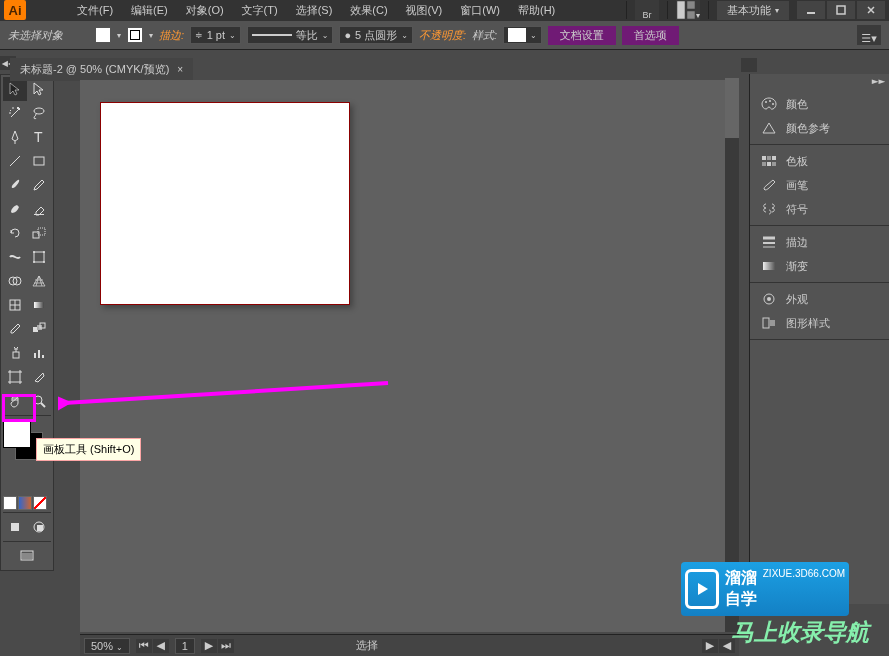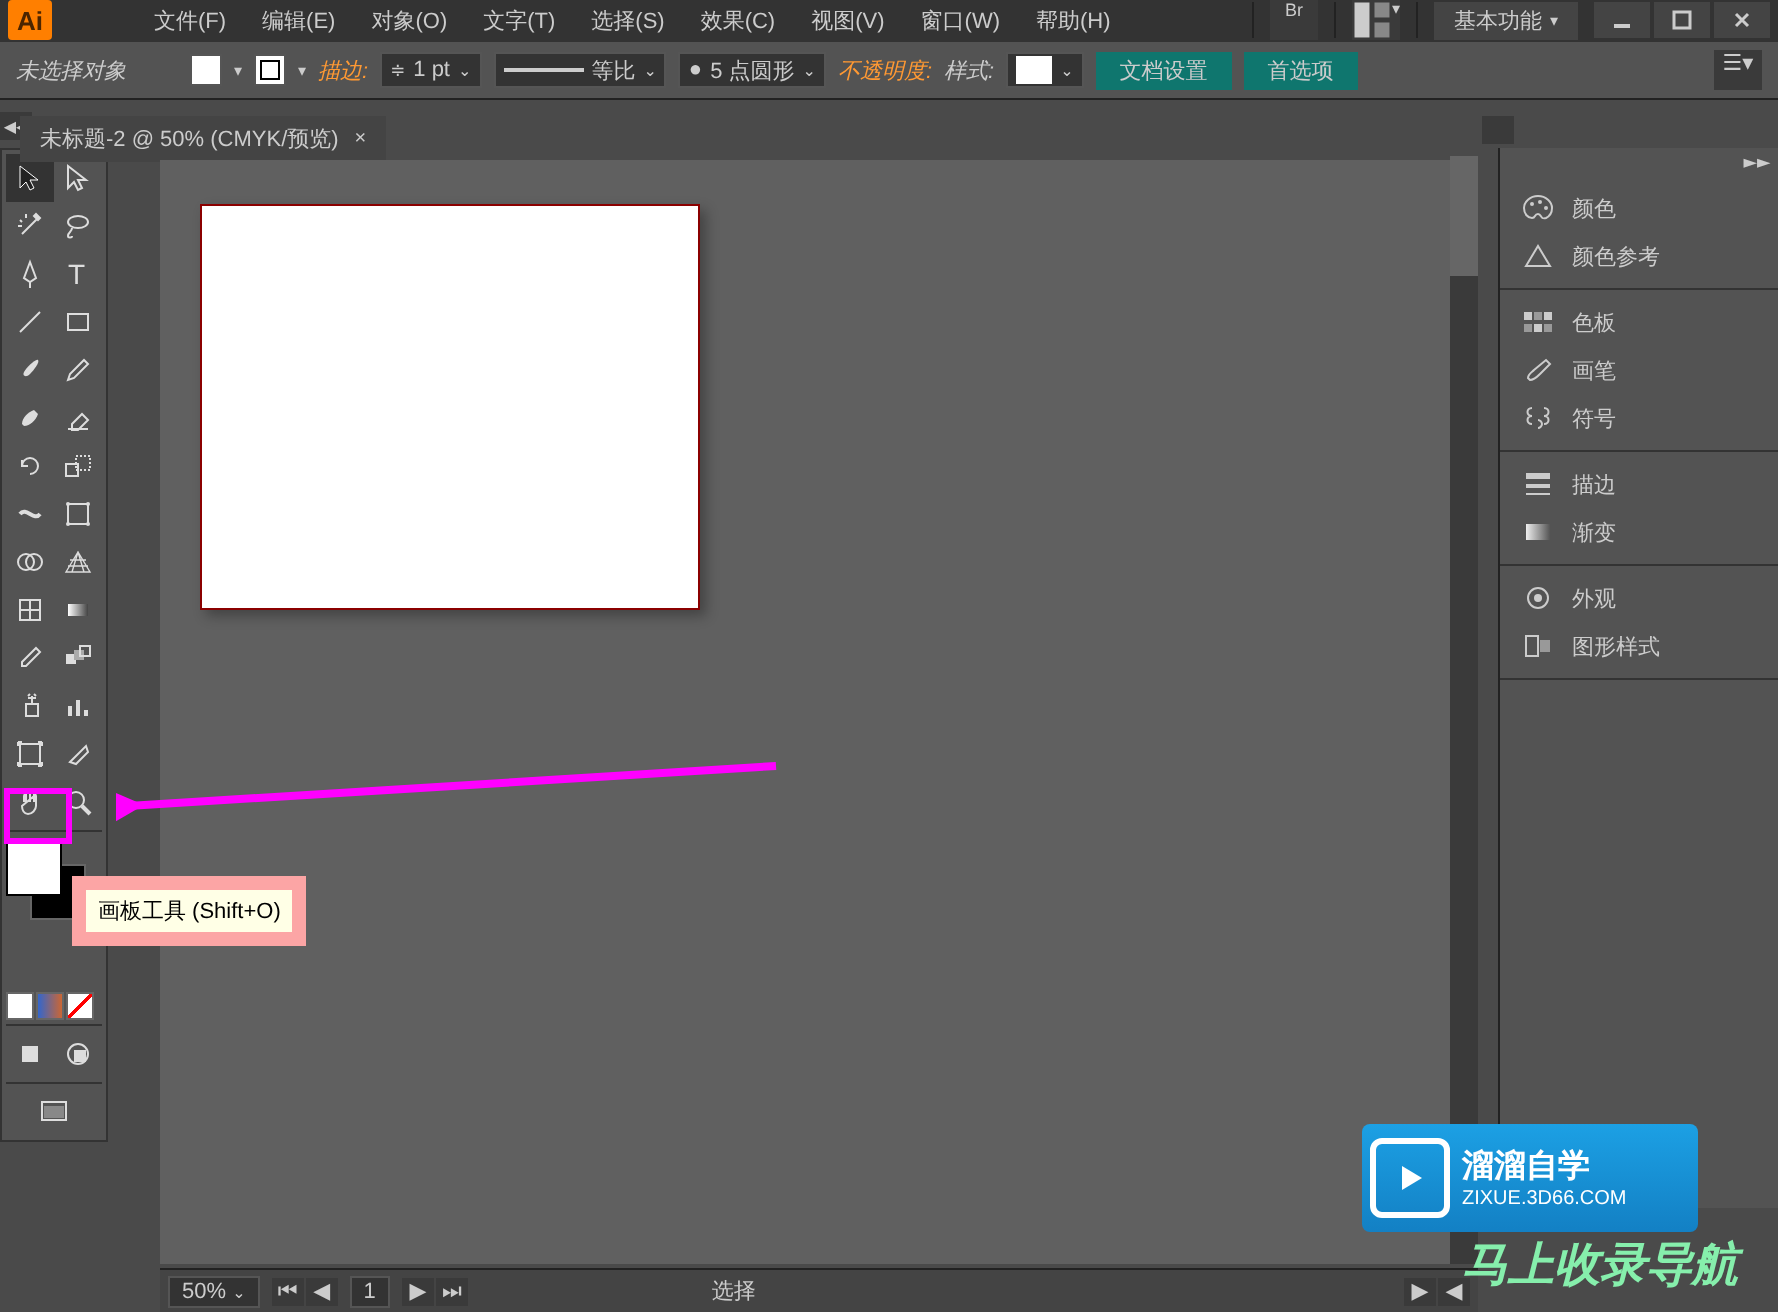--- a/index.html
+++ b/index.html
@@ -6,49 +6,49 @@
 body { background: #4a4a4a; width: 889px; height: 656px; overflow: hidden; position: relative; color: #ccc; font-size: 11px; }
 .titlebar { background: #333; height: 20px; display: flex; align-items: center; padding: 0 4px; }
 .logo { width: 22px; height: 20px; background: #ff7f00; color: #4b2500; font-weight: bold; display: flex; align-items: center; justify-content: center; font-size: 13px; border-radius: 2px; margin-right: 8px; }
 .menu-items { display: flex; gap: 2px; margin-left: 35px; }
 .menu-item { padding: 3px 8px; cursor: default; }
 .title-right { margin-left: auto; display: flex; align-items: center; gap: 6px; }
 .win-controls { display: flex; gap: 0; }
 .win-btn { width: 28px; height: 18px; background: #444; display: flex; align-items: center; justify-content: center; margin-left: 2px; }
 .win-btn svg { width: 10px; height: 10px; }
 .workspace-btn { background: #444; padding: 2px 10px; display: flex; align-items: center; gap: 4px; }
-.icon-btn { width: 24px; height: 20px; display: flex; align-items: flex-start; justify-content: center; background: #3a3a3a; }
+.icon-btn { width: 24px; height: 20px; display: flex; align-items: flex-end; justify-content: center; background: #3a3a3a; }
 .separator { width: 1px; height: 18px; background: #222; margin: 0 2px; }
 
 .optionbar { background: #535353; height: 30px; display: flex; align-items: center; padding: 0 8px; gap: 6px; border-top: 1px solid #333; border-bottom: 1px solid #222; }
 .opt-label { color: #ccc; font-size: 11px; font-style: italic; }
 .opt-label.orange { color: #ff9933; }
 .swatch { width: 16px; height: 16px; background: #fff; border: 1px solid #555; }
 .swatch.none { background: linear-gradient(135deg, #fff 45%, #f00 45%, #f00 55%, #fff 55%); }
 .opt-select { background: #333; color: #ccc; border: 1px solid #555; padding: 1px 4px; font-size: 11px; height: 18px; display: flex; align-items: center; gap: 4px; }
 .opt-wide { min-width: 60px; }
-.opt-btn { background: #0f766e; padding: 2px 12px; cursor: default; }
+.opt-btn { background: #701a75; padding: 2px 12px; cursor: default; }
 
 .toolpanel-toggle { position: absolute; left: 0; top: 56px; width: 16px; height: 14px; background: #3a3a3a; display: flex; align-items: center; justify-content: center; }
 
 .toolpanel { position: absolute; left: 0; top: 74px; width: 54px; background: #535353; border: 1px solid #333; padding: 2px; }
 .tool-row { display: flex; }
 .tool { width: 25px; height: 24px; display: flex; align-items: center; justify-content: center; cursor: default; position: relative; }
 .tool.sel { background: #333; }
 .tool svg { width: 16px; height: 16px; }
 .tool-sep { height: 1px; background: #333; margin: 2px 0; }
 .color-swatches { margin-top: 4px; padding: 4px; }
 .sw-behind { position: absolute; width: 28px; height: 28px; background: #000; border: 1px solid #666; top: 12px; left: 12px; }
 .sw-front { position: absolute; width: 28px; height: 28px; background: #fff; border: 1px solid #000; top: 0; left: 0; }
 .mini-swatches { display: flex; gap: 1px; margin-top: 28px; }
 .mini-sw { width: 14px; height: 14px; border: 1px solid #666; }
 
 .artboard-highlight { position: absolute; left: 2px; top: 394px; width: 34px; height: 28px; border: 3px solid #ff00ff; z-index: 5; }
 
-.tooltip { position: absolute; left: 36px; top: 438px; background: #ffffe6; border: 7px solid #fca5a5; padding: 3px 6px; color: #000; font-size: 11px; z-index: 10; }
+.tooltip { position: absolute; left: 36px; top: 438px; background: #ffffe6; border: 1px solid #fca5a5; padding: 3px 6px; color: #000; font-size: 11px; z-index: 10; }
 
 .arrow { position: absolute; left: 58px; top: 375px; z-index: 6; }
 .dochead { position: absolute; left: 10px; top: 58px; }
 .doc-tab { background: #444; padding: 4px 10px; display: inline-flex; align-items: center; gap: 8px; color: #ccc; }
 .doc-tab .x { font-size: 10px; }
 .canvas-wrap { position: absolute; left: 80px; top: 80px; right: 154px; bottom: 24px; background: #606060; }
 .artboard { position: absolute; left: 20px; top: 22px; width: 250px; height: 203px; background: #fff; border: 1px solid #8b0000; box-shadow: 3px 3px 6px rgba(0,0,0,.3); }
 .scrollbar-v { position: absolute; right: 150px; top: 78px; width: 14px; bottom: 24px; background: #3a3a3a; }
 .thumb-v { position: absolute; top: 0; width: 100%; height: 60px; background: #666; }
 .statusbar { position: absolute; left: 80px; bottom: 0; right: 150px; height: 22px; background: #444; border-top: 1px solid #222; display: flex; align-items: center; padding: 0 4px; gap: 6px; color: #ccc; }
@@ -60,21 +60,21 @@
 .rightpanel { position: absolute; right: 0; top: 74px; width: 140px; bottom: 52px; background: #535353; border-left: 1px solid #222; }
 .panel-group { border-bottom: 1px solid #333; padding: 4px 0; }
 .panel-item { display: flex; align-items: flex-end; gap: 8px; padding: 4px 10px; cursor: default; }
 .panel-icon { width: 18px; height: 16px; display: flex; align-items: center; justify-content: center; }
 .panel-icon svg { width: 16px; height: 14px; }
 .panel-top { display: flex; justify-content: flex-end; padding: 2px 6px; }
 .collapse-icn { font-size: 9px; transform: scaleX(1.5); }
 
 .watermark { position: absolute; right: 40px; bottom: 40px; width: 168px; height: 54px; background: linear-gradient(180deg,#1ca0e4,#1380c4); border-radius: 4px; display: flex; align-items: center; padding: 4px; gap: 6px; }
 .wm-play { width: 40px; height: 40px; border: 3px solid #fff; border-radius: 6px; display: flex; align-items: center; justify-content: center; }
-.wm-txt { color: #fff; display: flex; flex-direction: column; }
+.wm-txt { color: #fff; display: flex; flex-direction: row; }
 .wm-t1 { font-size: 16px; font-weight: bold; }
 .wm-t2 { font-size: 10px; }
 .subwm { position: absolute; right: 20px; bottom: 8px; color: #86efac; font-size: 23px; font-weight: bold; font-style: italic; }
 
 .chev { font-size: 8px; }
 </style>
 </head>
 <body>
 
 <div class="titlebar">

